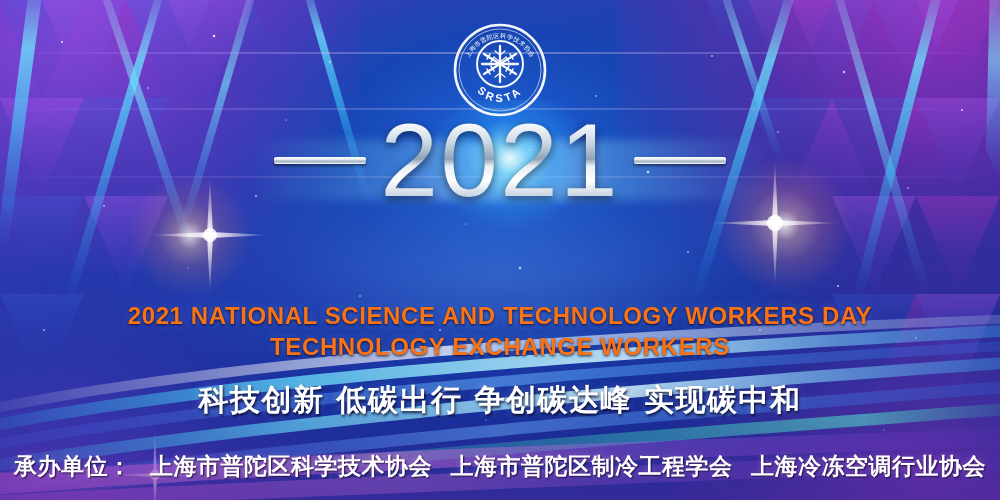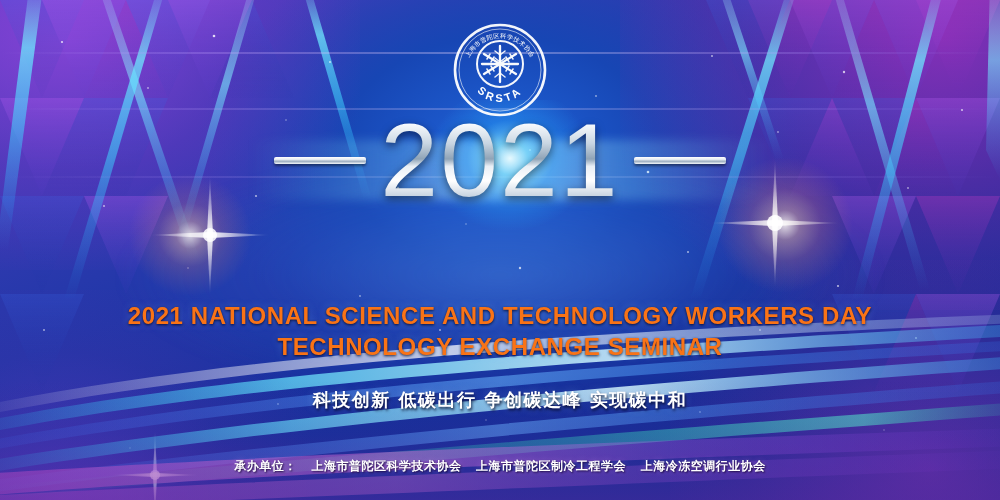--- a/index.html
+++ b/index.html
@@ -229,36 +229,36 @@
     font-family: "Liberation Sans", "DejaVu Sans", sans-serif;
   }
   .sub-en .ln { display: block; }
 
   
   .slogan {
     position: absolute;
     left: 0; right: 0;
     top: 383px;
     color: #ffffff;
-    font-size: 18px;
+    font-size: 30px;
     line-height: 34px;
     font-weight: bold;
     letter-spacing: 1.5px;
     font-family: "DejaVu Sans", "Liberation Sans", sans-serif;
     text-shadow: 1px 2px 3px rgba(0,0,30,0.85), 0 0 10px rgba(140,200,255,0.35);
     white-space: nowrap;
   }
 
   
   .organizers {
     position: absolute;
     left: 0; right: 0;
     top: 455px;
     color: #ffffff;
-    font-size: 12px;
+    font-size: 23px;
     line-height: 22px;
     font-weight: bold;
     letter-spacing: 0.5px;
     font-family: "DejaVu Sans", "Liberation Sans", sans-serif;
     text-shadow: 1px 1px 2px rgba(20,0,50,0.90), 0 0 6px rgba(255,170,255,0.30);
     white-space: nowrap;
   }
   .organizers .seg { margin-right: 10px; }
   .organizers .seg:last-child { margin-right: 0; }
 </style>
@@ -555,21 +555,21 @@
 
     <div class="year-row">
       <span class="year-dash"></span>
       <span class="year-text">2021</span>
       <span class="year-dash"></span>
     </div>
 
 
     <div class="sub-en">
       <span class="ln">2021 NATIONAL SCIENCE AND TECHNOLOGY WORKERS DAY</span>
-      <span class="ln">TECHNOLOGY EXCHANGE SEMINAR</span>
+      <span class="ln">TECHNOLOGY EXCHANGE WORKERS</span>
     </div>
 
     <div class="slogan">科技创新 低碳出行 争创碳达峰 实现碳中和</div>
 
     <div class="organizers">
       <span class="seg">承办单位：</span>
       <span class="seg">上海市普陀区科学技术协会</span>
       <span class="seg">上海市普陀区制冷工程学会</span>
       <span class="seg">上海冷冻空调行业协会</span>
     </div>

